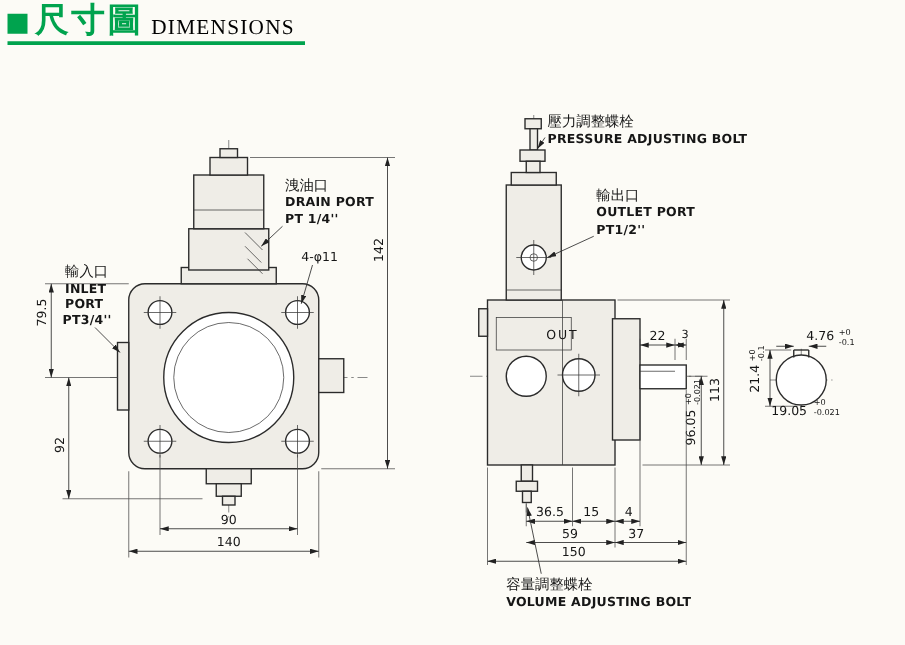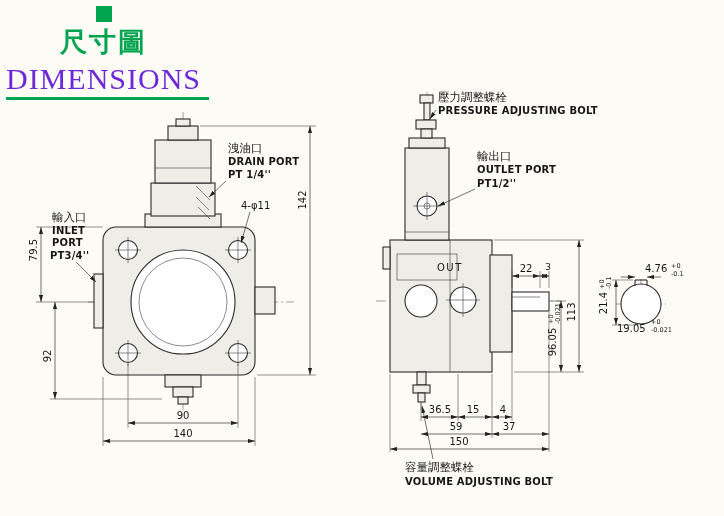--- a/index.html
+++ b/index.html
@@ -3,28 +3,27 @@
 <meta charset="utf-8">
 <style>
   html,body{margin:0;padding:0}
   body{
     width:724px;height:516px;position:relative;overflow:hidden;
     background:#fcfbf6;
     font-family:"DejaVu Sans",sans-serif;
   }
   .header{
     position:absolute;left:6px;top:3px;
-    display:flex;align-items:center;gap:6px;
+    display:flex;align-items:flex-end;gap:6px;
     border-bottom:3px solid #00a34e;
     padding:0 8px 2px 0;
-    flex-direction:column;
   }
   .bullet{align-self:center;flex:none;width:16px;height:16px;background:#00a34e;margin-top:3px}
   .title-cn{color:#00a34e;font-size:27px;font-weight:bold;letter-spacing:2px;line-height:1.05}
-  .title-en{color:#6d28d9;font-family:"Liberation Serif",serif;font-size:30px;letter-spacing:1px;line-height:1.1}
+  .title-en{color:#000000;font-family:"Liberation Serif",serif;font-size:17px;letter-spacing:1px;line-height:1.1}
   svg{position:absolute;left:0;top:0}
   svg text{font-family:"DejaVu Sans",sans-serif;fill:#161616}
   .dim{font-size:10px}
   .dimsm{font-size:9px}
   .tol{font-size:6.5px}
   .lbl-cn{font-size:11.5px}
   .lbl-en{font-size:10px;font-weight:bold;letter-spacing:.2px}
   .out{font-size:10px;letter-spacing:1.5px}
   .s{stroke:#2b2b2b;fill:none;stroke-width:1.1}
   .sf{stroke:#2b2b2b;fill:#efede7;stroke-width:1.1}

